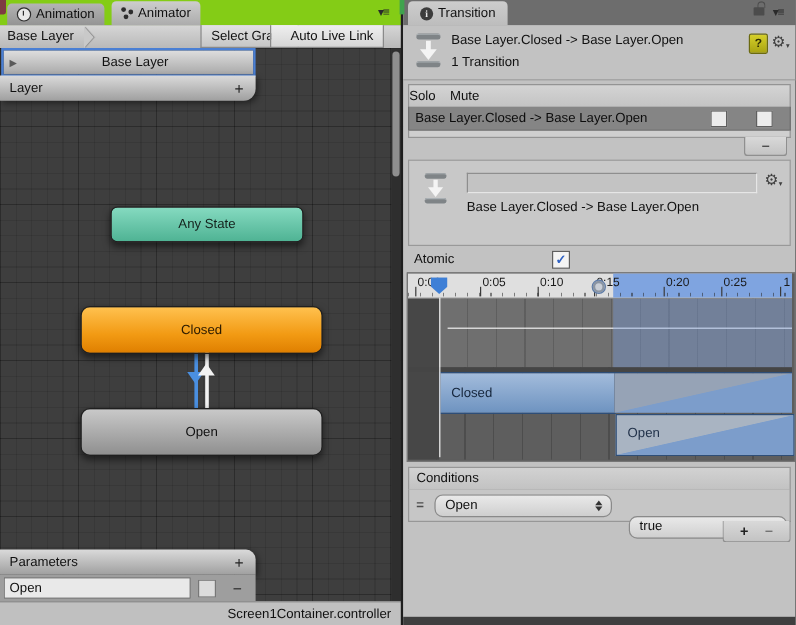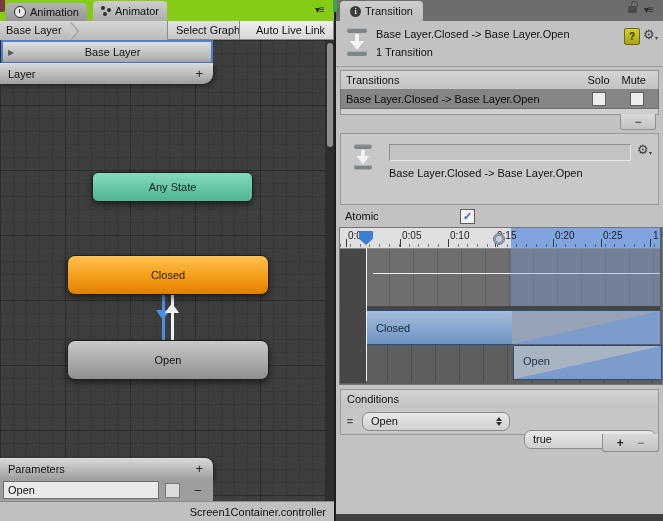--- a/index.html
+++ b/index.html
@@ -16,21 +16,21 @@
   .clock-icon::after{content:"";position:absolute;left:4px;top:2px;width:1px;height:4px;background:#2d2d2d;}
   .animator-icon{width:10px;height:10px;position:relative;}
   .animator-icon::before{content:"";position:absolute;left:0;top:0;width:4px;height:4px;border-radius:50%;background:#2d2d2d;box-shadow:6px 2px 0 #2d2d2d,2px 6px 0 #2d2d2d;}
   .pane-menu{color:#2a2a2a;font-size:10px;letter-spacing:-1px;}
 
   .toolbar{left:0;top:21px;width:336px;height:19px;background:linear-gradient(#d6d6d6,#b9b9b9);border-bottom:1px solid #7f7f7f;display:flex;align-items:center;}
   .breadcrumb{padding:0 6px;height:19px;line-height:19px;position:relative;}
   .crumb-arrow{width:0;height:0;border-top:9px solid transparent;border-bottom:9px solid transparent;border-left:8px solid #c9c9c9;margin-left:2px;filter:drop-shadow(1px 0 0 #8d8d8d);}
   .tb-btn{position:absolute;top:0;height:18px;line-height:18px;padding:0 8px;background:linear-gradient(#e2e2e2,#c6c6c6);border:1px solid #8a8a8a;border-top:none;color:#101010;}
   .btn-select-graph{left:167px;}
-  .btn-auto-live{left:239px;background:linear-gradient(#efefef,#d6d6d6);padding-left:16px;}
+  .btn-auto-live{left:225px;background:linear-gradient(#efefef,#d6d6d6);padding-left:16px;}
 
   .graph-area{left:0;top:40px;width:336px;height:481px;background:#3e3e3e;
     background-image:
       repeating-linear-gradient(to right,rgba(0,0,0,0.22) 0 1px,transparent 1px 65px),
       repeating-linear-gradient(to bottom,rgba(0,0,0,0.22) 0 1px,transparent 1px 65px),
       repeating-linear-gradient(to right,rgba(0,0,0,0.10) 0 1px,transparent 1px 13px),
       repeating-linear-gradient(to bottom,rgba(0,0,0,0.10) 0 1px,transparent 1px 13px);
     overflow:hidden;}
 
   .layer-row{position:absolute;left:1px;top:0px;width:208px;height:20px;border:2px solid #4a7fd4;background:linear-gradient(#dedede,#a9a9a9);display:flex;align-items:center;}
@@ -248,21 +248,20 @@
           <span class="tip"></span>
       </div>
       <span class="hdr-title">Base Layer.Closed -&gt; Base Layer.Open</span>
       <span class="hdr-sub">1 Transition</span>
       <span class="help-icon">?</span>
       <span class="gear-icon">⚙</span>
       <span class="gear-caret">▾</span>
     </div>
 
     <div class="abs transitions-box">
-      <span class="t-title">Transitions</span>
       <span class="t-col">Solo</span>
       <span class="t-col">Mute</span>
     </div>
     <div class="abs trans-row">
       <span class="r-label">Base Layer.Closed -&gt; Base Layer.Open</span>
       <span class="mini-check"></span>
       <span class="mini-check last"></span>
     </div>
     <div class="abs trans-tray"></div>
     <div class="abs trans-minus">−</div>

